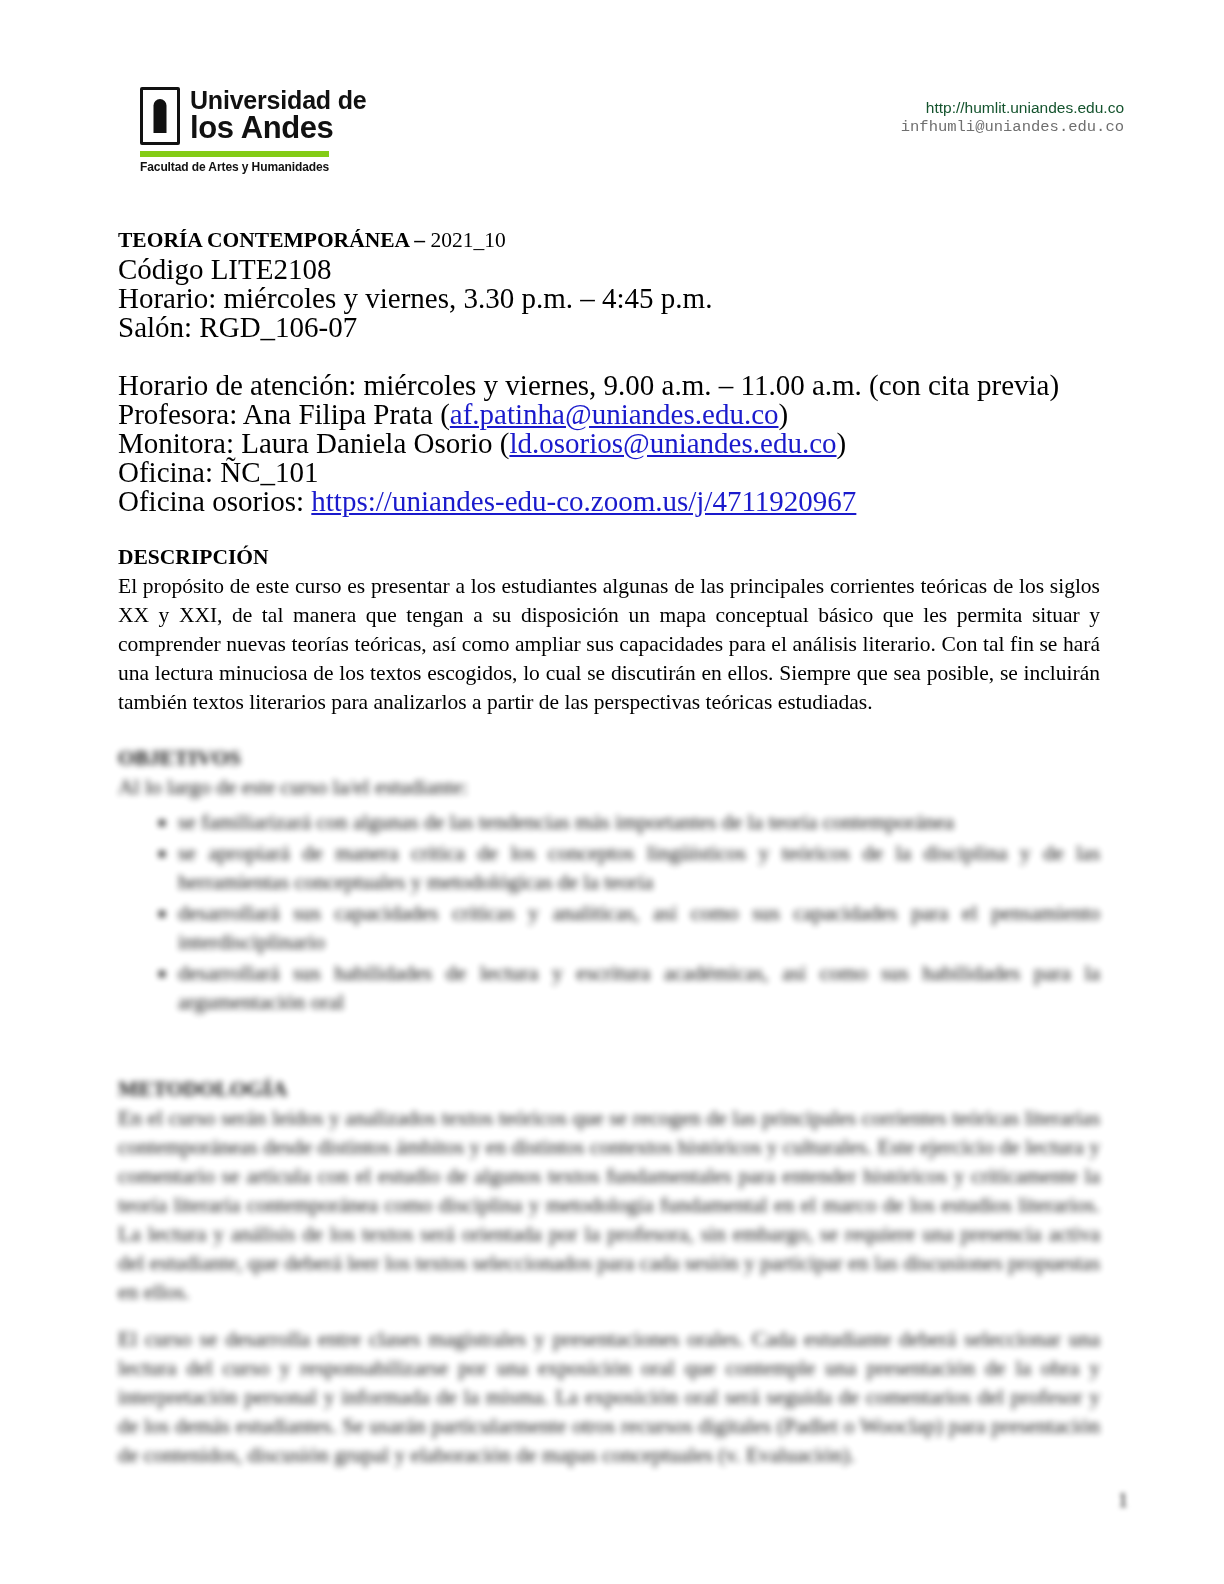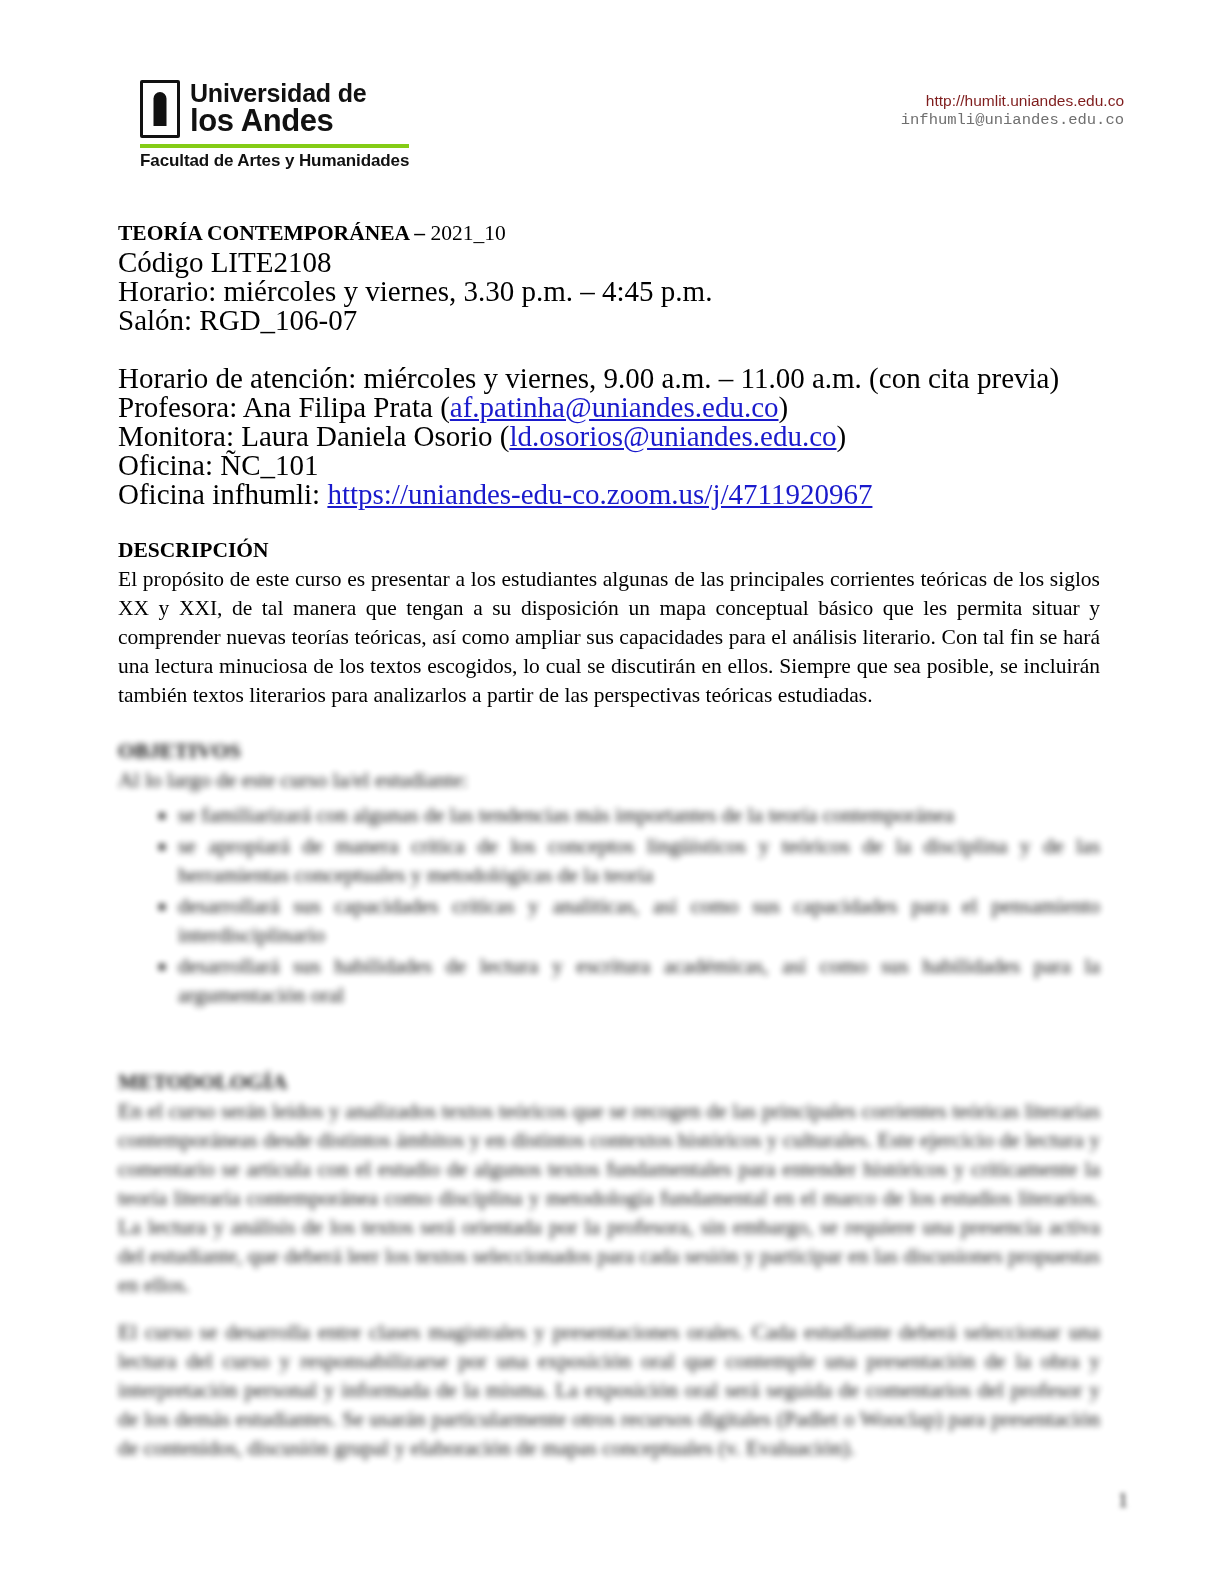--- a/index.html
+++ b/index.html
@@ -13,20 +13,21 @@
     height: 1584px;
     position: relative;
     font-family: "Liberation Serif", serif;
     color: #000000;
     overflow: hidden;
   }
   .page {
     position: absolute;
     inset: 0;
     padding: 12px;
+    margin-top: 7px;
   }
 
   
   .header {
     position: absolute;
     top: 72px;
     left: 118px;
     right: 100px;
     height: 100px;
   }
@@ -72,46 +73,46 @@
     color: #111;
   }
   .logo-text .l2 {
     font-size: 31px;
     font-weight: bold;
     letter-spacing: -0.4px;
     color: #111;
     margin-top: -2px;
   }
   .logo-sub {
-    font-size: 17px;
+    font-size: 12px;
     font-weight: bold;
     color: #111;
     margin-top: 6px;
-    border-top: 4px solid #84cc16;
+    border-top: 6px solid #84cc16;
     padding-top: 3px;
     display: inline-block;
     letter-spacing: -0.1px;
   }
 
   .dept-block {
     position: absolute;
     right: 0;
     top: 16px;
     text-align: right;
     font-family: "Liberation Sans", sans-serif;
   }
   .dept-title {
     font-size: 21.5px;
     font-weight: bold;
     color: #7b7b7b;
     letter-spacing: -0.2px;
   }
   .dept-link {
     font-size: 15.5px;
-    color: #7f1d1d;
+    color: #14532d;
     margin-top: 4px;
   }
   .dept-mail {
     font-size: 15.5px;
     color: #6f6f6f;
     margin-top: 1px;
     font-family: Liberation Mono, monospace;
   }
 
   
@@ -211,21 +212,21 @@
     <div class="ln">Código LITE2108</div>
     <div class="ln">Horario: miércoles y viernes, 3.30 p.m. – 4:45 p.m.</div>
     <div class="ln">Salón: RGD_106-07</div>
 
     <div class="gap"></div>
 
     <div class="ln">Horario de atención: miércoles y viernes, 9.00 a.m. – 11.00 a.m. (con cita previa)</div>
     <div class="ln"><span>Profesora: Ana Filipa Prata (</span><span class="link">af.patinha@uniandes.edu.co</span><span>)</span></div>
     <div class="ln"><span>Monitora: Laura Daniela Osorio (</span><span class="link">ld.osorios@uniandes.edu.co</span><span>)</span></div>
     <div class="ln">Oficina: ÑC_101</div>
-    <div class="ln"><span>Oficina infhumli: </span><span class="link">https://uniandes-edu-co.zoom.us/j/4711920967</span></div>
+    <div class="ln"><span>Oficina osorios: </span><span class="link">https://uniandes-edu-co.zoom.us/j/4711920967</span></div>
 
     <div class="sec-head">DESCRIPCIÓN</div>
     <div class="para">El propósito de este curso es presentar a los estudiantes algunas de las principales corrientes teóricas de los siglos XX y XXI, de tal manera que tengan a su disposición un mapa conceptual básico que les permita situar y comprender nuevas teorías teóricas, así como ampliar sus capacidades para el análisis literario. Con tal fin se hará una lectura minuciosa de los textos escogidos, lo cual se discutirán en ellos. Siempre que sea posible, se incluirán también textos literarios para analizarlos a partir de las perspectivas teóricas estudiadas.</div>
 
     <div class="blurred">
       <div class="sec-head">OBJETIVOS</div>
       <div class="para">Al lo largo de este curso la/el estudiante:</div>
       <ul class="bullets">
         <li>se familiarizará con algunas de las tendencias más importantes de la teoría contemporánea</li>
         <li>se apropiará de manera crítica de los conceptos lingüísticos y teóricos de la disciplina y de las herramientas conceptuales y metodológicas de la teoría</li>

